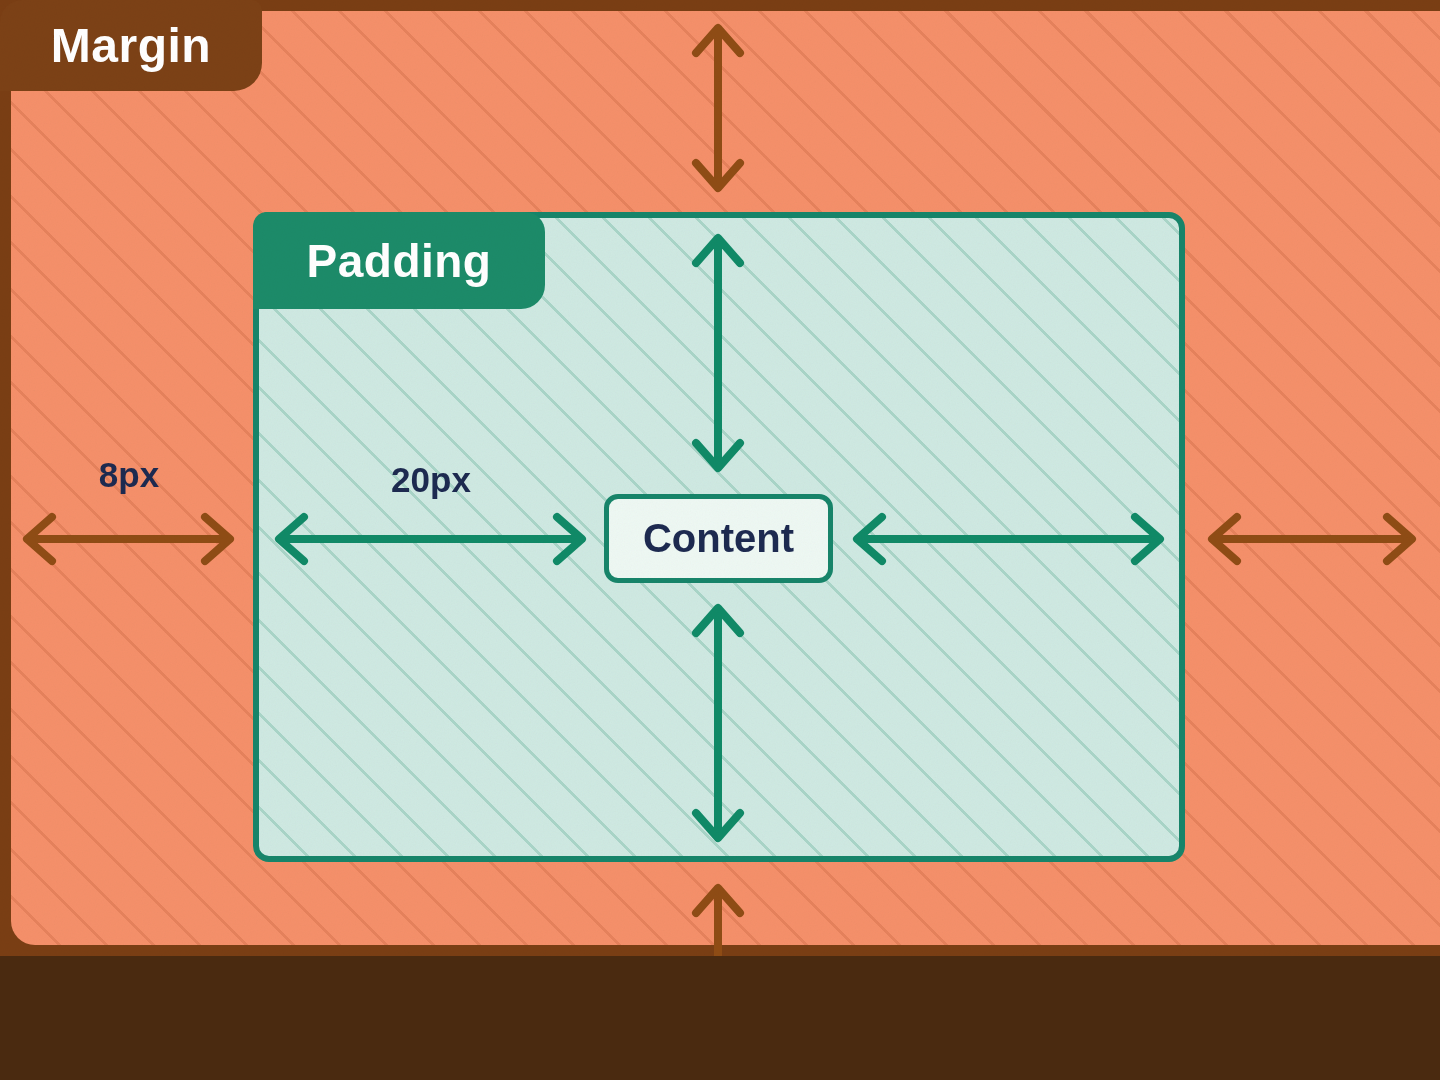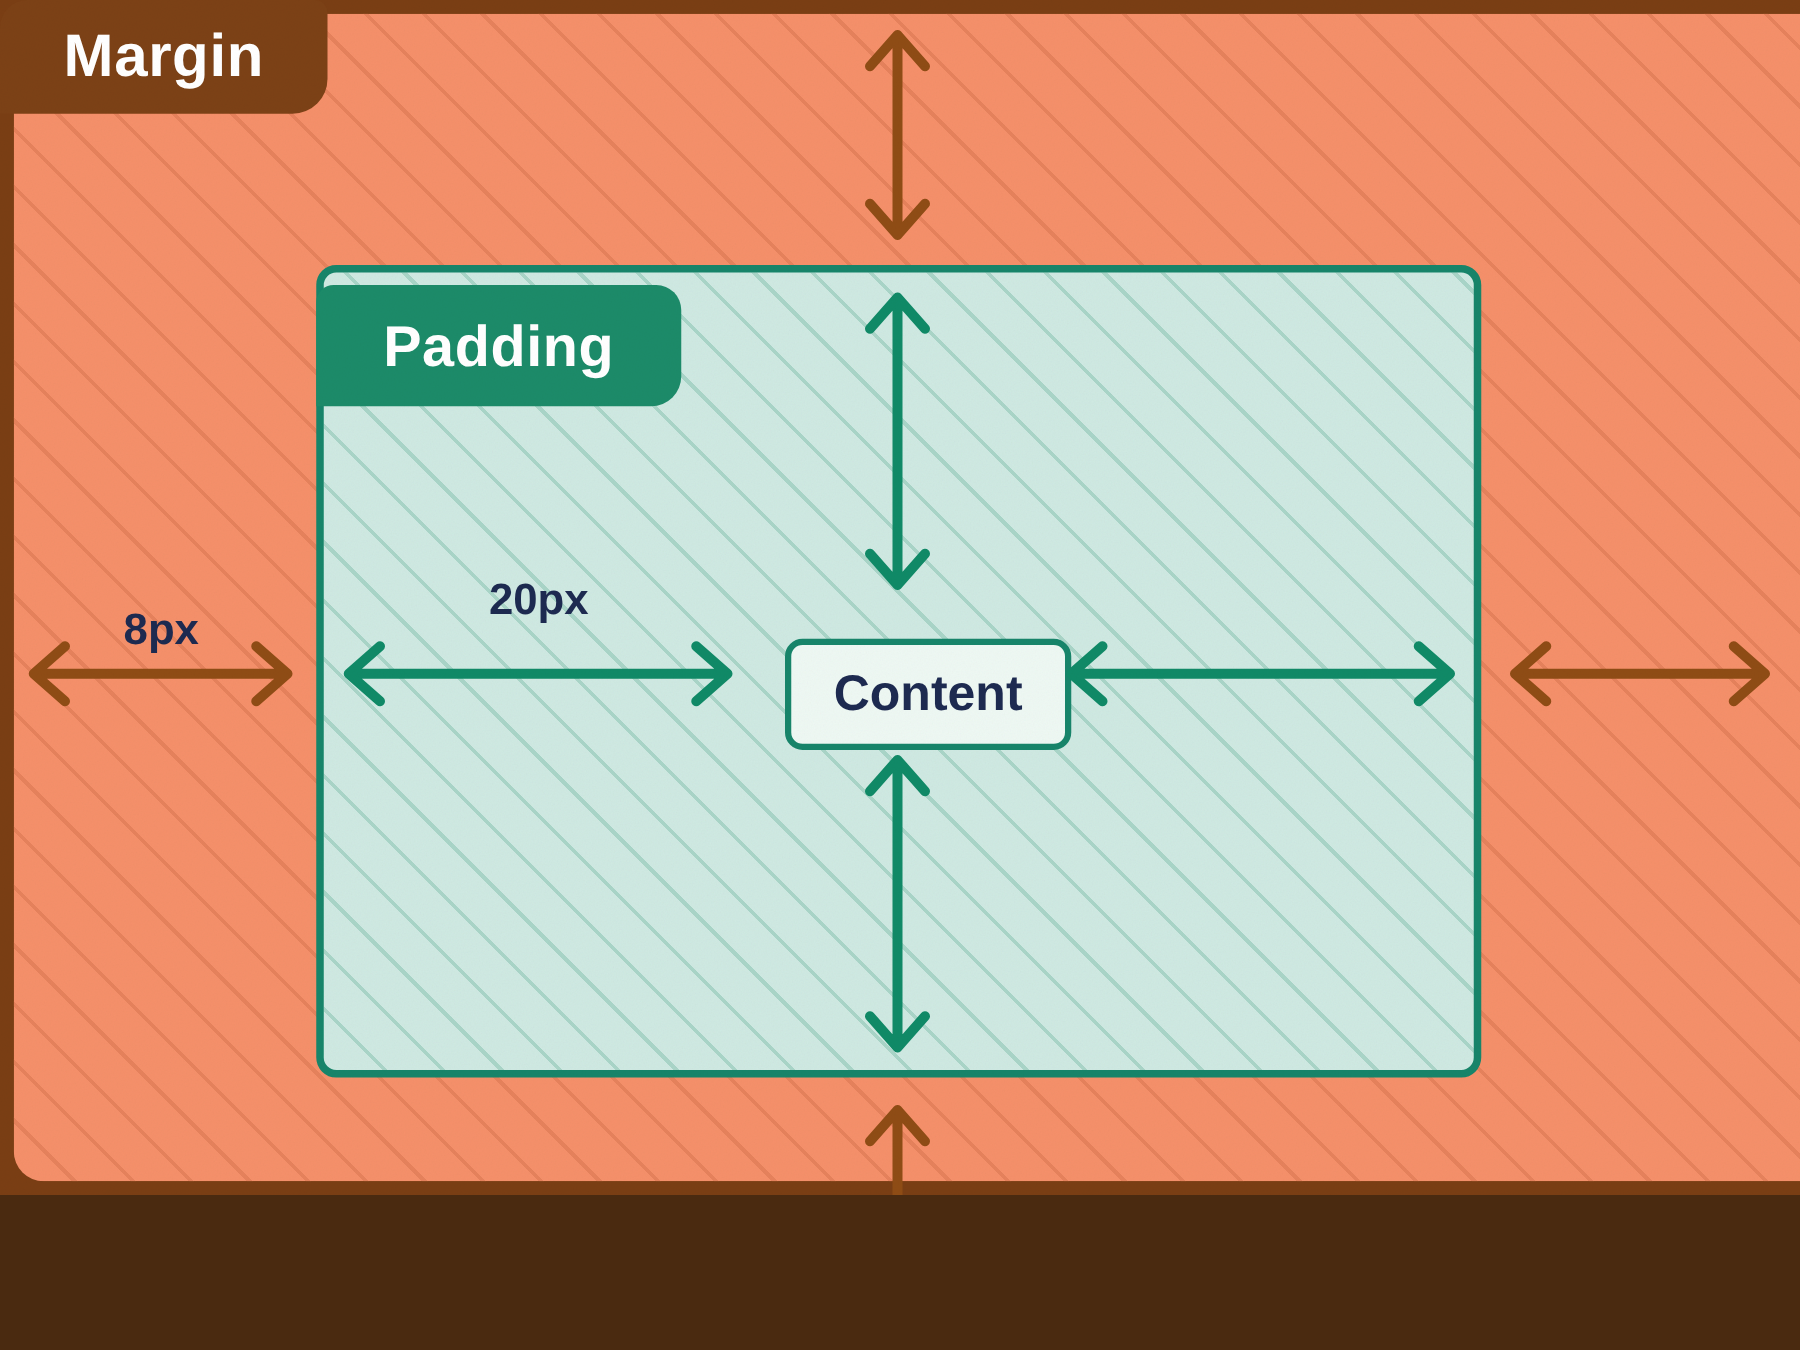--- a/index.html
+++ b/index.html
@@ -36,49 +36,49 @@
     position:absolute;left:253px;top:212px;
     width:932px;height:650px;
     box-sizing:border-box;
     border:6px solid var(--padding-border,#17856a);
     border-radius:16px;
     background-color:var(--padding-bg,#cfe9e2);
     background-image:repeating-linear-gradient(45deg,
       var(--padding-hatch,#a9d5c8) 0 3px, transparent 3px 33px);
   }
   .padding-label{
-    position:absolute;left:253px;top:228px;
+    position:absolute;left:253px;top:212px;
     width:292px;height:97px;
     background:var(--padding-label-bg,#1c8b69);
     border-radius:14px 20px 24px 0;
     display:flex;align-items:center;justify-content:center;
     color:var(--label-text,#ffffff);
     font-size:46px;font-weight:bold;
     letter-spacing:0.5px;
   }
   
   .content-box{
-    position:absolute;left:628px;top:494px;
+    position:absolute;left:604px;top:494px;
     width:229px;height:89px;
     box-sizing:border-box;
     border:5px solid var(--padding-border,#1b8a68);
     border-radius:14px;
     background:var(--content-bg,#eef8f3);
     display:flex;align-items:center;justify-content:center;
     color:var(--text-navy,#1b2947);
-    font-size:40px;font-weight:bold;margin-top:17px;
+    font-size:40px;font-weight:bold;
   }
   
   .size-label{
     position:absolute;
     color:var(--text-navy,#1d2a50);
     font-size:35px;font-weight:bold;
     text-align:center;
   }
-  .size-label.margin-size{left:59px;top:484px;width:140px;}
+  .size-label.margin-size{left:59px;top:455px;width:140px;}
   .size-label.padding-size{left:356px;top:460px;width:150px;}
   .arrows{position:absolute;left:0;top:0;pointer-events:none;}
   .noise{position:absolute;left:0;top:0;pointer-events:none;opacity:0.055;mix-blend-mode:multiply;}
 </style>
 </head>
 <body>
 
 <div class="canvas">
 
   <div class="margin-area"></div>

